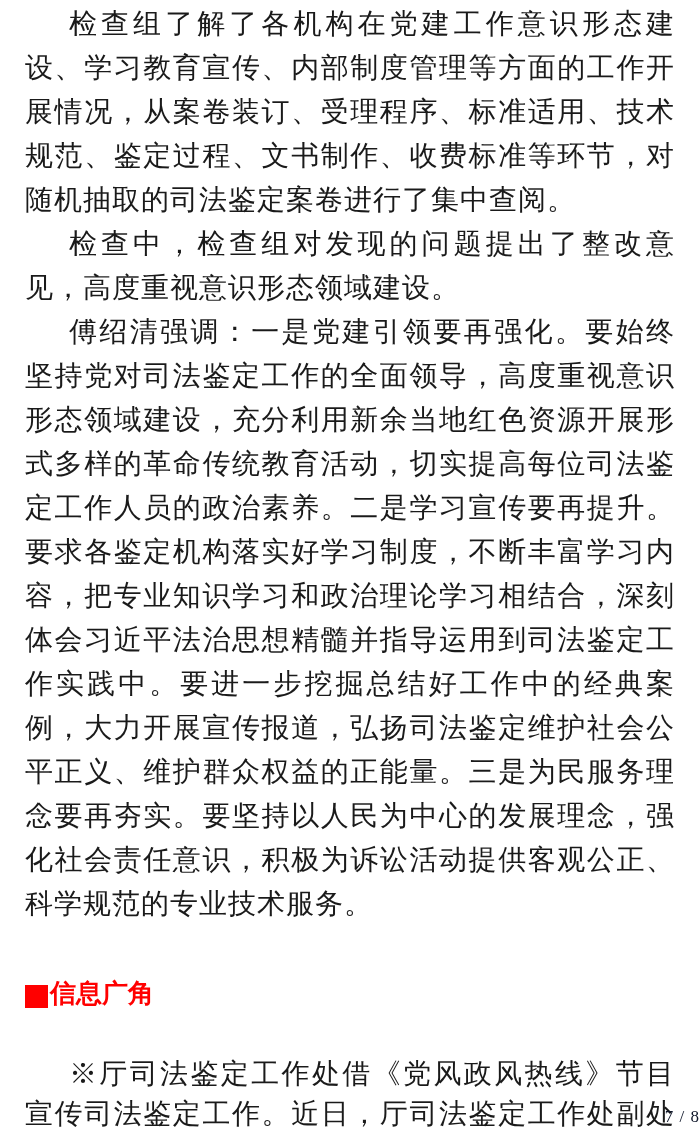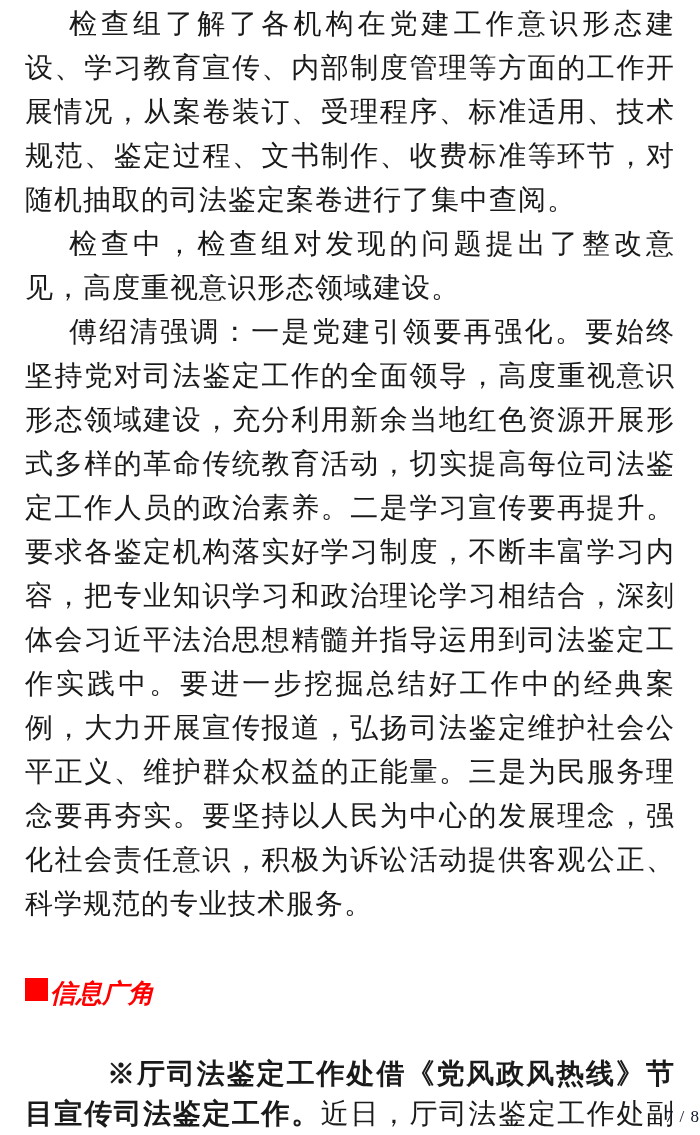--- a/index.html
+++ b/index.html
@@ -23,47 +23,45 @@
     margin: 0;
     font-size: 28px;
     line-height: 44px;
     text-align: justify;
     text-indent: 44px;
     letter-spacing: 1px;
     word-break: break-all;
   }
   .section-header {
     display: flex;
-    align-items: flex-start;
+    align-items: flex-end;
     margin: 52px 0 0 0;
     font-family: "Liberation Sans", "DejaVu Sans", sans-serif;
     font-weight: bold;
     font-size: 26px;
     line-height: 30px;
-    font-style: italic;
   }
   .red-square {
     display: inline-block;
     width: 23px;
     height: 23px;
     margin-right: 2px;
     flex: 0 0 auto;
   }
   .news-item {
     margin: 46px 0 0 0;
     font-size: 28px;
     line-height: 40px;
     text-align: justify;
     text-indent: 44px;
     letter-spacing: 1px;
     word-break: break-all;
   }
   .news-item .lead {
-    font-weight: bold;
-    margin-left: 38px;
+    font-weight: normal;
   }
   .page-footer {
     position: absolute;
     left: 0;
     right: 0;
     bottom: 8px;
     text-align: right;
     font-size: 17px;
     letter-spacing: 1px;
     color: #0f172a;

